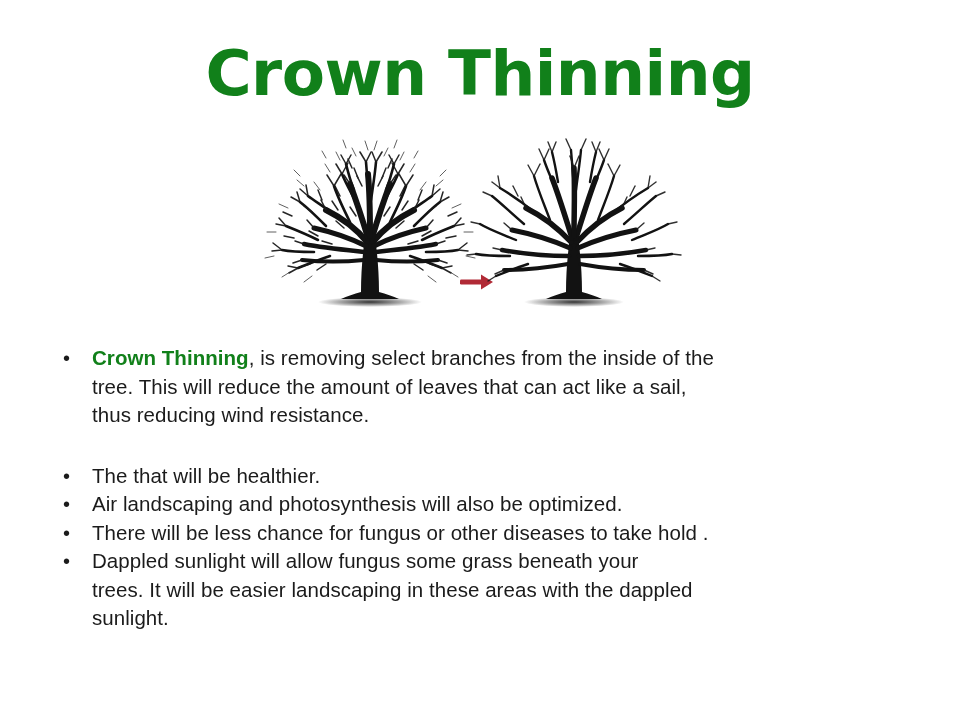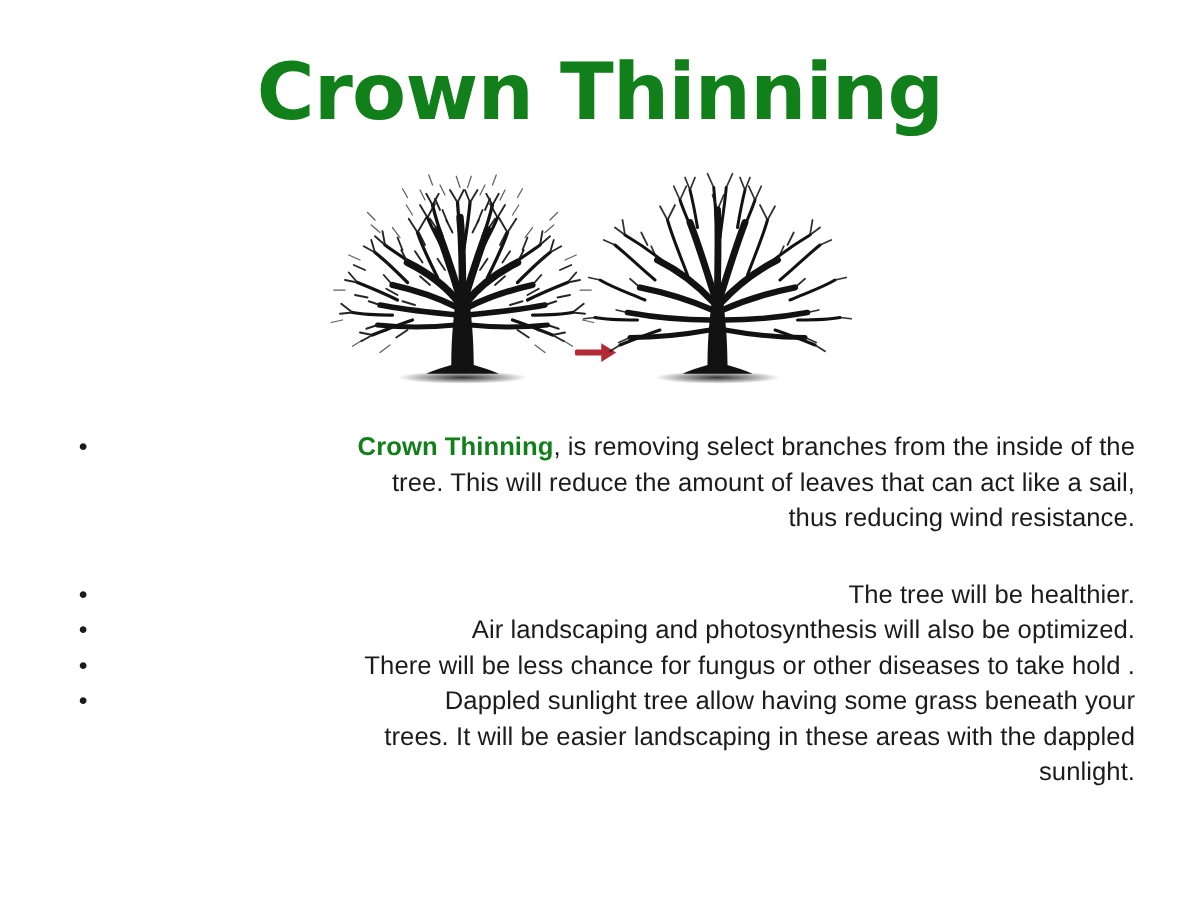--- a/index.html
+++ b/index.html
@@ -72,21 +72,20 @@
     font-size: 20px;
     line-height: 28.5px;
     color: #1b1b1b;
     text-align: left;
     padding-left: 5px;
     box-sizing: border-box;
   }
   .bullet-text {
     flex: 1 1 auto;
     white-space: pre-line;
-    text-align: right;
   }
   .kw {
     font-weight: bold;
     color: #11801a;
   }
 </style>
 </head>
 <body>
 
 <div class="slide-title">Crown Thinning</div>
@@ -356,33 +355,33 @@
 
   <div class="bullet-row spaced-after">
     <span class="bullet-mark">•</span>
     <span class="bullet-text"><span class="kw">Crown Thinning</span><span>, is removing select branches from the inside of the
 tree.  This will reduce the amount of leaves that can act like a sail,
 thus reducing wind resistance.</span></span>
   </div>
 
   <div class="bullet-row">
     <span class="bullet-mark">•</span>
-    <span class="bullet-text">The tree will be healthier.</span>
+    <span class="bullet-text">The that will be healthier.</span>
   </div>
 
   <div class="bullet-row">
     <span class="bullet-mark">•</span>
     <span class="bullet-text">Air landscaping and photosynthesis will also be optimized.</span>
   </div>
 
   <div class="bullet-row">
     <span class="bullet-mark">•</span>
     <span class="bullet-text">There will be less chance for fungus or other diseases to take hold .</span>
   </div>
 
   <div class="bullet-row">
     <span class="bullet-mark">•</span>
-    <span class="bullet-text">Dappled sunlight tree allow having some grass beneath your
+    <span class="bullet-text">Dappled sunlight will allow fungus some grass beneath your
 trees.  It will be easier landscaping in these areas with the dappled
 sunlight.</span>
   </div>
 
 </div>
 
 </body></html>

